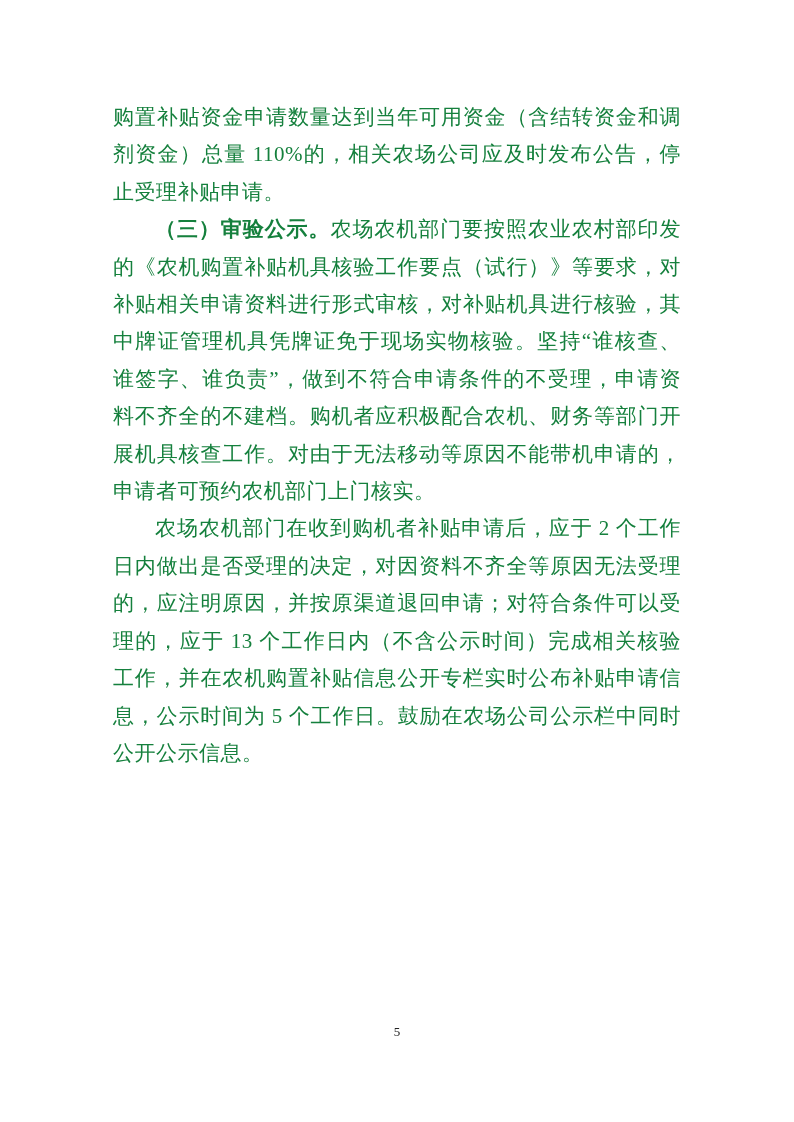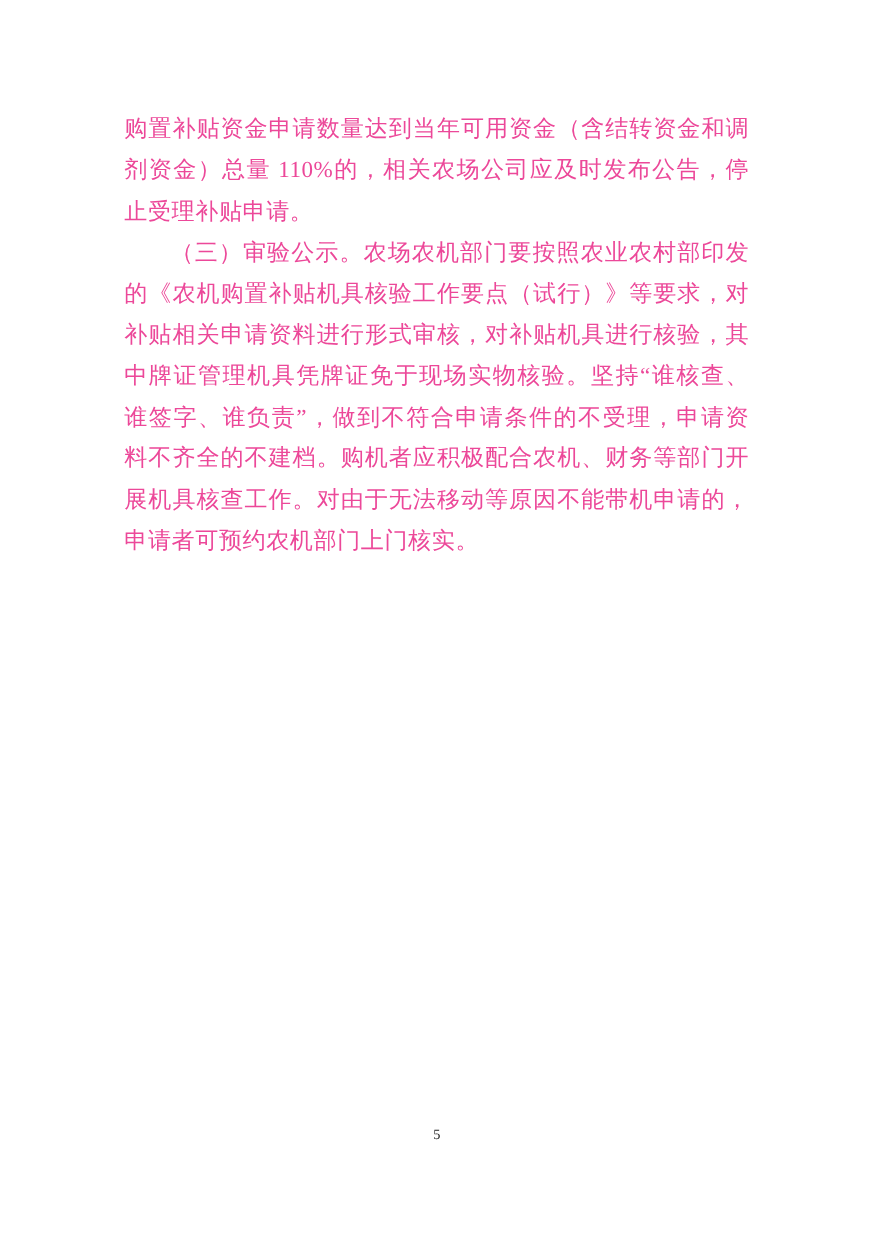--- a/index.html
+++ b/index.html
@@ -13,37 +13,37 @@
     height: 1122px;
     background: #ffffff;
     overflow: hidden;
     font-family: "Liberation Serif", "DejaVu Serif", serif;
   }
   .doc-body {
     position: absolute;
     left: 113px;
     top: 99px;
     width: 568px;
-    color: #ec4899;
+    color: #15803d;
     font-size: 21px;
     line-height: 37.4px;
     text-align: justify;
     letter-spacing: 0.5px;
   }
   .para {
     margin: 0;
     padding: 0;
     text-indent: 2em;
     word-break: break-all;
   }
   .para.no-indent {
     text-indent: 0;
   }
   .lead {
-    font-weight: normal;
+    font-weight: bold;
   }
   .footer {
     position: absolute;
     left: 0;
     top: 1022px;
     width: 794px;
     text-align: center;
   }
   .page-number {
     font-size: 13px;
@@ -55,20 +55,21 @@
 <body>
 
 <div class="page">
 
   <div class="doc-body">
 
     <p class="para no-indent"><span>购置补贴资金申请数量达到当年可用资金（含结转资金和调剂资金）总量 110%的，相关农场公司应及时发布公告，停止受理补贴申请。</span></p>
 
     <p class="para"><span class="lead">（三）审验公示。</span><span>农场农机部门要按照农业农村部印发的《农机购置补贴机具核验工作要点（试行）》等要求，对补贴相关申请资料进行形式审核，对补贴机具进行核验，其中牌证管理机具凭牌证免于现场实物核验。坚持“谁核查、谁签字、谁负责”，做到不符合申请条件的不受理，申请资料不齐全的不建档。购机者应积极配合农机、财务等部门开展机具核查工作。对由于无法移动等原因不能带机申请的，申请者可预约农机部门上门核实。</span></p>
 
+    <p class="para"><span>农场农机部门在收到购机者补贴申请后，应于 2 个工作日内做出是否受理的决定，对因资料不齐全等原因无法受理的，应注明原因，并按原渠道退回申请；对符合条件可以受理的，应于 13 个工作日内（不含公示时间）完成相关核验工作，并在农机购置补贴信息公开专栏实时公布补贴申请信息，公示时间为 5 个工作日。鼓励在农场公司公示栏中同时公开公示信息。</span></p>
 
 
   </div>
 
   <div class="footer">
     <span class="page-number">5</span>
   </div>
 
 </div>
 

